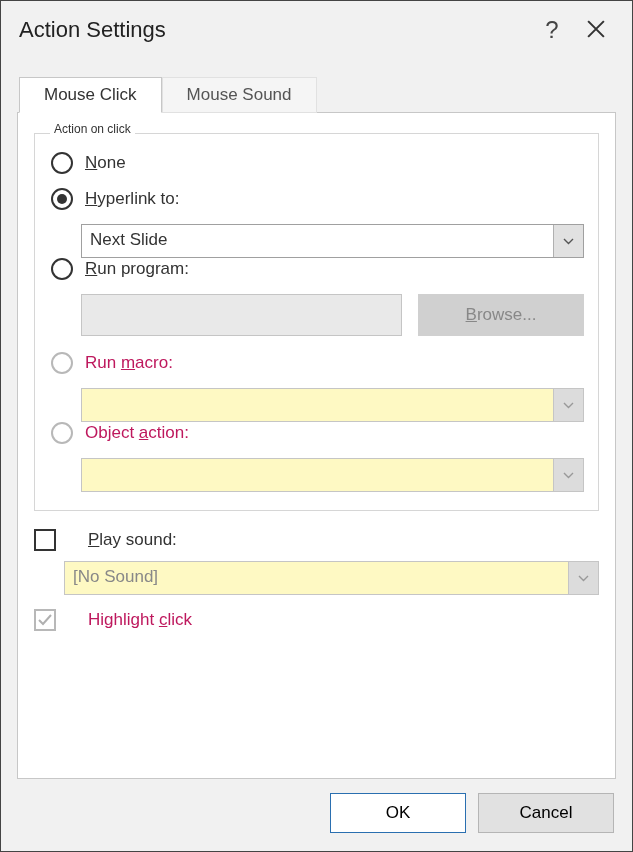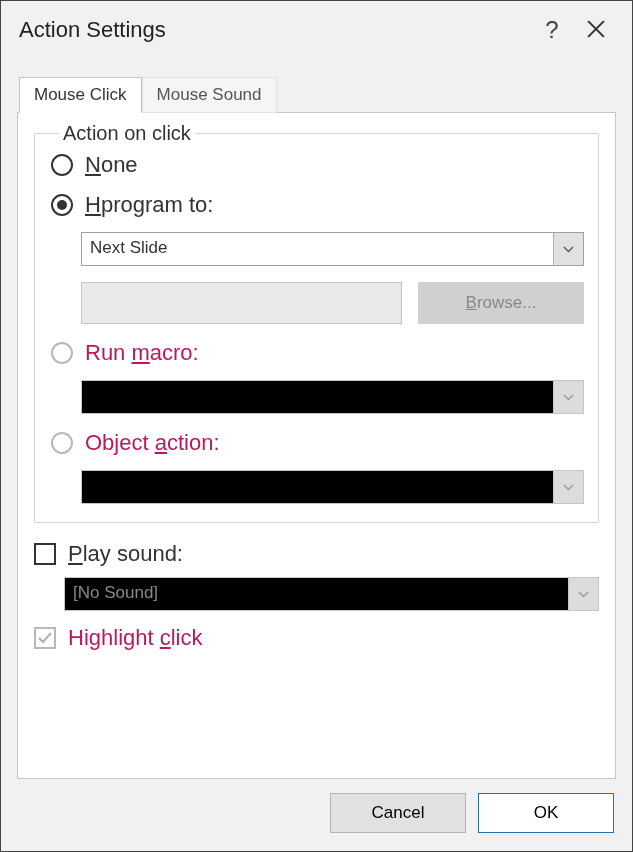--- a/index.html
+++ b/index.html
@@ -47,21 +47,21 @@
     }
     .titlebar-close svg {
       width: 18px;
       height: 18px;
     }
     .tabs {
       display: flex;
       margin: 20px 0 0 18px;
     }
     .tab {
-      padding: 7px 14px;
+      padding: 7px 24px;
       font-size: 17px;
       color: #333;
       border: 1px solid transparent;
       cursor: pointer;
       position: relative;
     }
     .tab.active {
       background: #fff;
       border: 1px solid #c7c7c7;
       border-bottom: 1px solid #fff;
@@ -81,24 +81,24 @@
     }
     .group {
       border: 1px solid #d6d6d6;
       padding: 18px 14px 18px 16px;
       position: relative;
       margin-bottom: 18px;
     }
     .group-label {
       position: absolute;
       top: -12px;
-      left: 24px;
+      left: 15px;
       background: #fff;
       padding: 0 4px;
-      font-size: 20px;
+      font-size: 12px;
       color: #333;
     }
     .radio-row {
       display: flex;
       align-items: center;
       margin-bottom: 14px;
     }
     .radio {
       width: 22px;
       height: 22px;
@@ -115,39 +115,38 @@
       border-color: #b8b8b8;
       cursor: default;
     }
     .radio-dot {
       width: 10px;
       height: 10px;
       border-radius: 50%;
       background: #333;
     }
     .label {
-      font-size: 22px;
+      font-size: 17px;
       color: #333;
     }
     .label.disabled {
       color: #be185d;
     }
     .label .accel {
       text-decoration: underline;
     }
     .combo {
       display: flex;
       border: 1px solid #a0a0a0;
       height: 34px;
       margin-left: 30px;
-      margin-bottom: 16px;
       background: #fff;
     }
     .combo.disabled {
-      background: #000000;
+      background: #fef9c3;
       border-color: #c5c5c5;
     }
     .combo-text {
       flex: 1;
       padding: 5px 8px;
       font-size: 17px;
       color: #333;
     }
     .combo.disabled .combo-text {
       color: #888;
@@ -190,20 +189,21 @@
       color: #888;
       font-size: 17px;
       display: flex;
       align-items: center;
       justify-content: center;
     }
     .check-row {
       display: flex;
       align-items: center;
       margin-bottom: 10px;
+      gap: 20px;
     }
     .checkbox {
       width: 22px;
       height: 22px;
       border: 2px solid #333;
       margin-right: 12px;
       flex-shrink: 0;
       display: inline-flex;
       align-items: center;
       justify-content: center;
@@ -268,31 +268,35 @@
 
       <div class="radio-row">
         <span class="radio"></span>
         <span class="label"><span></span><span class="accel">N</span><span>one</span></span>
       </div>
 
       <div class="radio-row">
         <span class="radio">
             <span class="radio-dot"></span>
           </span>
-        <span class="label"><span></span><span class="accel">H</span><span>program to:</span></span>
+        <span class="label"><span></span><span class="accel">H</span><span>yperlink to:</span></span>
       </div>
       <div class="combo">
         <div class="combo-text">Next Slide</div>
         <div class="combo-btn">
           <svg viewBox="0 0 11 7">
               <path d="M1 1 L5.5 5.5 L10 1" stroke="#555" stroke-width="1.4" fill="none"></path>
             </svg>
         </div>
       </div>
 
+      <div class="radio-row">
+        <span class="radio"></span>
+        <span class="label"><span></span><span class="accel">R</span><span>un program:</span></span>
+      </div>
       <div class="input-row">
         <div class="textbox"></div>
         <div class="browse-btn">
             <span style="color:#888"><span style="text-decoration:underline">B</span>rowse...</span>
           </div>
       </div>
 
       <div class="radio-row">
         <span class="radio disabled"></span>
         <span class="label disabled"><span>Run </span><span class="accel">m</span><span>acro:</span></span>
@@ -337,16 +341,16 @@
       <span class="checkbox disabled">
         <svg viewBox="0 0 16 16">
             <path d="M2 8 L6 12 L14 3" stroke="#b0b0b0" stroke-width="2" fill="none"></path>
           </svg>
       </span>
       <span class="label disabled"><span>Highlight </span><span class="accel">c</span><span>lick</span></span>
     </div>
   </div>
 
   <div class="footer">
+    <div class="btn primary">OK</div>
     <div class="btn">Cancel</div>
-    <div class="btn primary">OK</div>
   </div>
 </div>
 
 </body></html>

